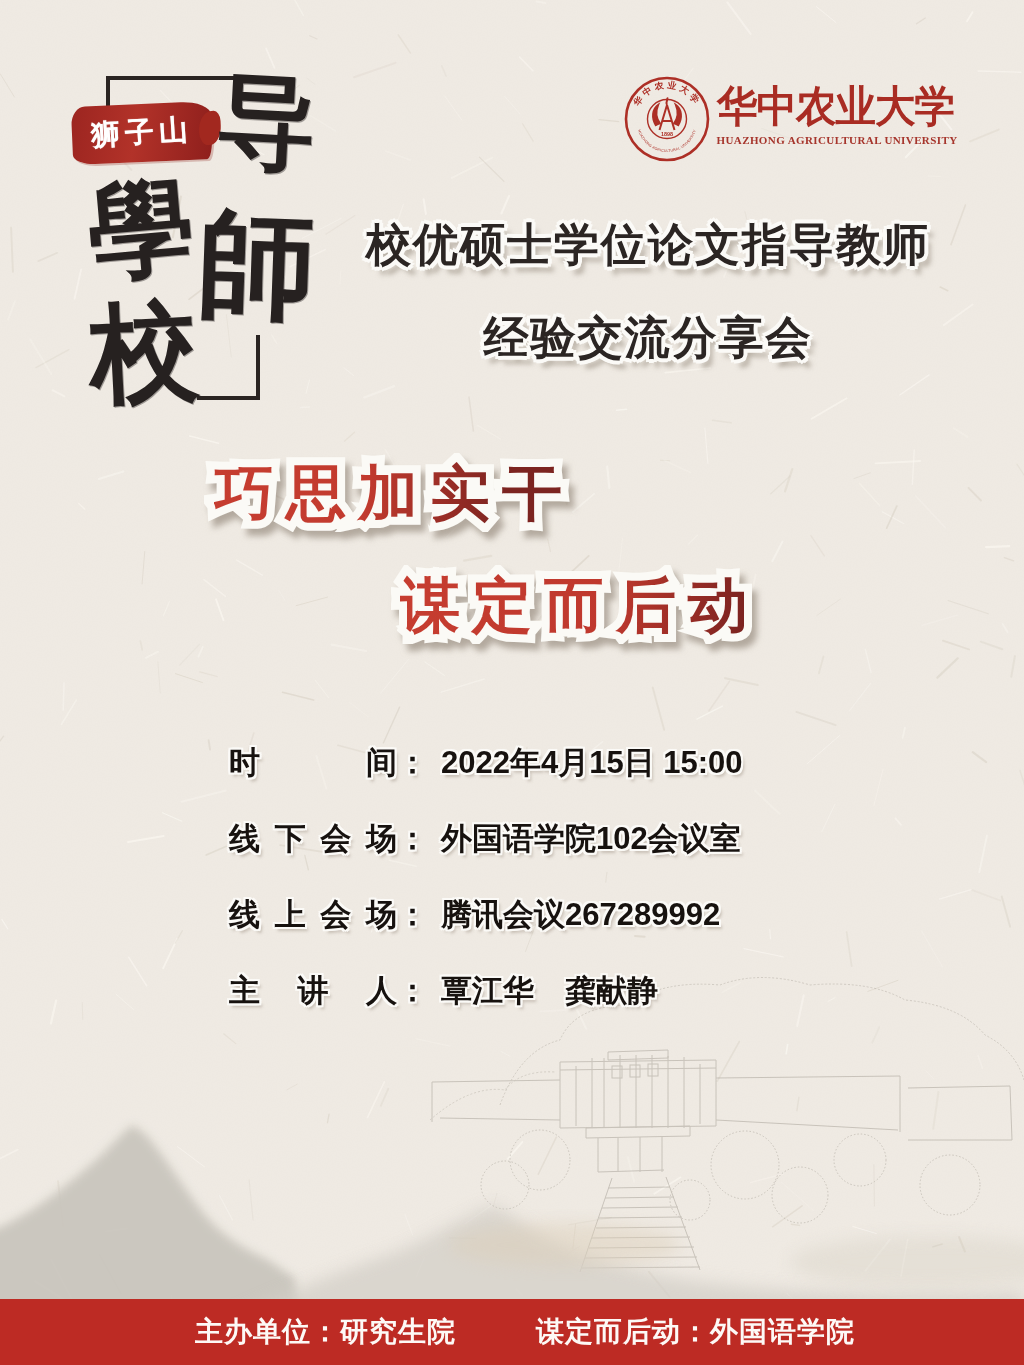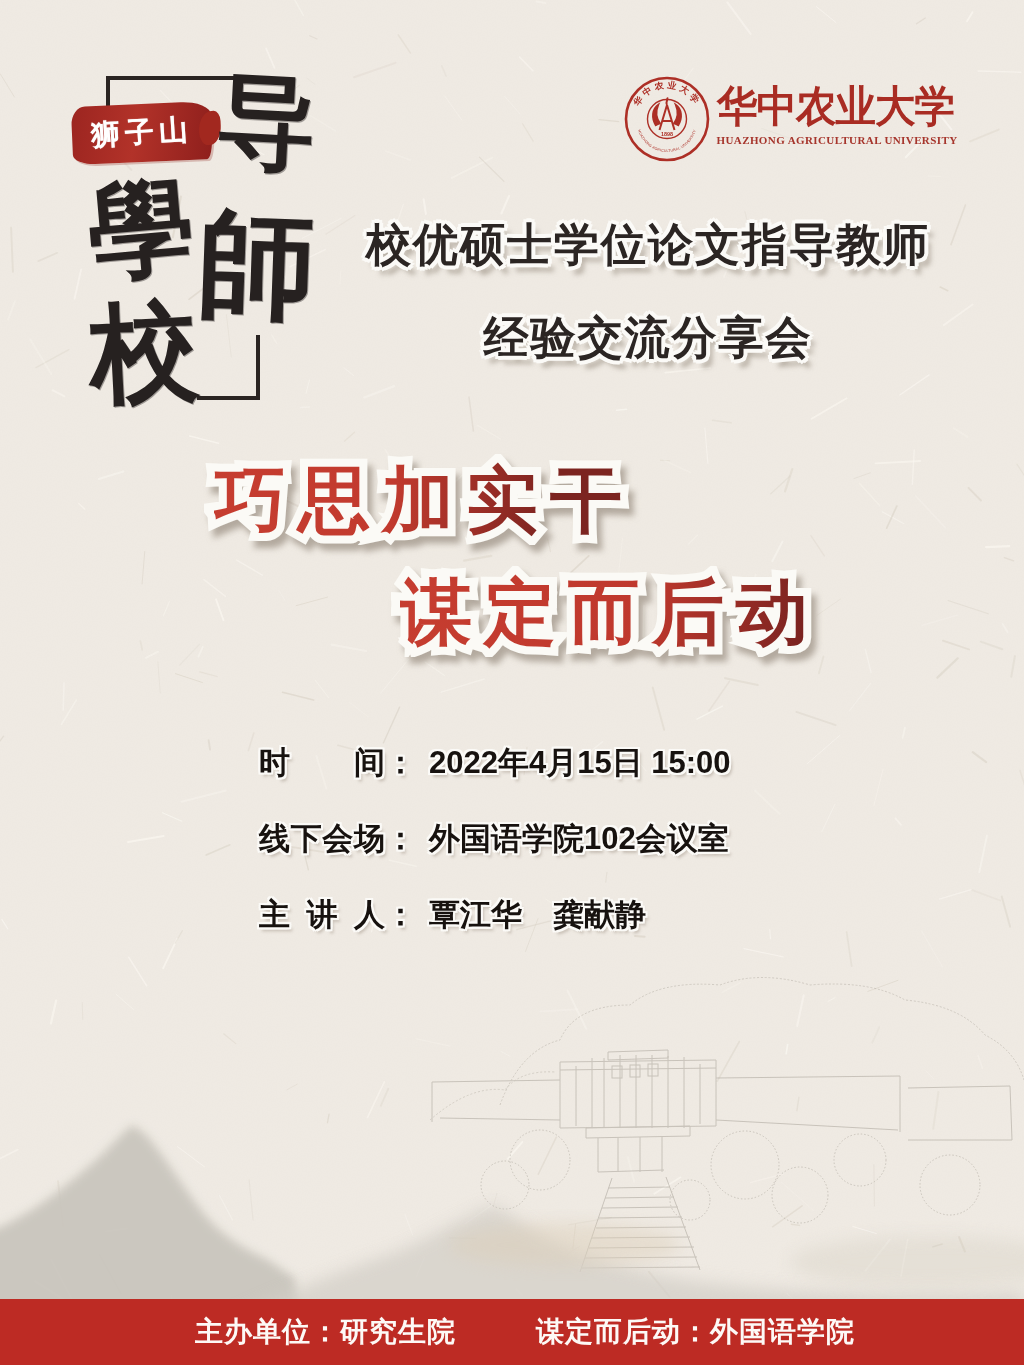--- a/index.html
+++ b/index.html
@@ -71,21 +71,21 @@
     text-shadow:
       -3px -3px 0 #fbfaf7, 3px -3px 0 #fbfaf7, -3px 3px 0 #fbfaf7, 3px 3px 0 #fbfaf7,
       -4px 0 0 #fbfaf7, 4px 0 0 #fbfaf7, 0 -4px 0 #fbfaf7, 0 4px 0 #fbfaf7,
       6px 8px 5px rgba(135,123,110,.55);
   }
   .headline .hl-line + .hl-line { margin-top:43px; }
 
   
   .slogan-line { position:absolute; z-index:2; white-space:nowrap; }
   .slogan-line .txt {
-    font-size:72px; font-weight:900; letter-spacing:12px; line-height:1;
+    font-size:60px; font-weight:900; letter-spacing:12px; line-height:1;
     font-family:"Liberation Sans", sans-serif;
   }
   .slogan-line .under {
     position:absolute; left:0; top:0; color:#fbfaf6;
     -webkit-text-stroke:16px #fbfaf6;
     filter:drop-shadow(5px 7px 3px rgba(130,116,102,.55));
   }
   .slogan-line .over { position:relative; }
   .slogan-1 { left:214px; top:464px; }
   .slogan-2 { left:384px; top:576px;margin-left:16px; }
@@ -102,23 +102,22 @@
   .details { position:absolute; left:229px; top:746px; z-index:2; }
   .detail-row {
     margin-bottom:42px; font-size:31px; font-weight:700; color:#17120f;
     line-height:34px; white-space:nowrap;
     text-shadow:
       -2px -2px 0 #fbfaf7, 2px -2px 0 #fbfaf7, -2px 2px 0 #fbfaf7, 2px 2px 0 #fbfaf7,
       -2px 0 0 #fbfaf7, 2px 0 0 #fbfaf7, 0 -2px 0 #fbfaf7, 0 2px 0 #fbfaf7,
       3px 4px 3px rgba(150,138,124,.45);
   }
   .detail-label {
-    display:inline-block; width:126px; text-align:justify; text-align-last:justify;
+    display:inline-block; width:168px; text-align:justify; text-align-last:justify;
     vertical-align:top;
-    margin-left:30px;
   }
   .detail-colon { display:inline-block; }
   .detail-value { display:inline-block; margin-left:13px;text-align:right; }
 
   
   .footer {
     position:absolute; left:0; right:0; bottom:0; height:66px; z-index:3;
     background:#bd2b24; display:flex; align-items:center; justify-content:center;
     gap:80px;
     padding-left:26px;
@@ -525,20 +524,23 @@
   </div>
 
   <div class="details">
     <div class="detail-row">
       <span class="detail-label">时间</span><span class="detail-colon">：</span><span class="detail-value">2022年4月15日 15:00</span>
     </div>
     <div class="detail-row">
       <span class="detail-label">线下会场</span><span class="detail-colon">：</span><span class="detail-value">外国语学院102会议室</span>
     </div>
     <div class="detail-row">
+      <span class="detail-label">线上会场</span><span class="detail-colon">：</span><span class="detail-value">腾讯会议267289992</span>
+    </div>
+    <div class="detail-row">
       <span class="detail-label">主讲人</span><span class="detail-colon">：</span><span class="detail-value">覃江华　龚献静</span>
     </div>
   </div>
 
   <div class="footer">
     <span class="footer-item">主办单位：研究生院</span>
     <span class="footer-item">谋定而后动：外国语学院</span>
   </div>
 
 </div>

